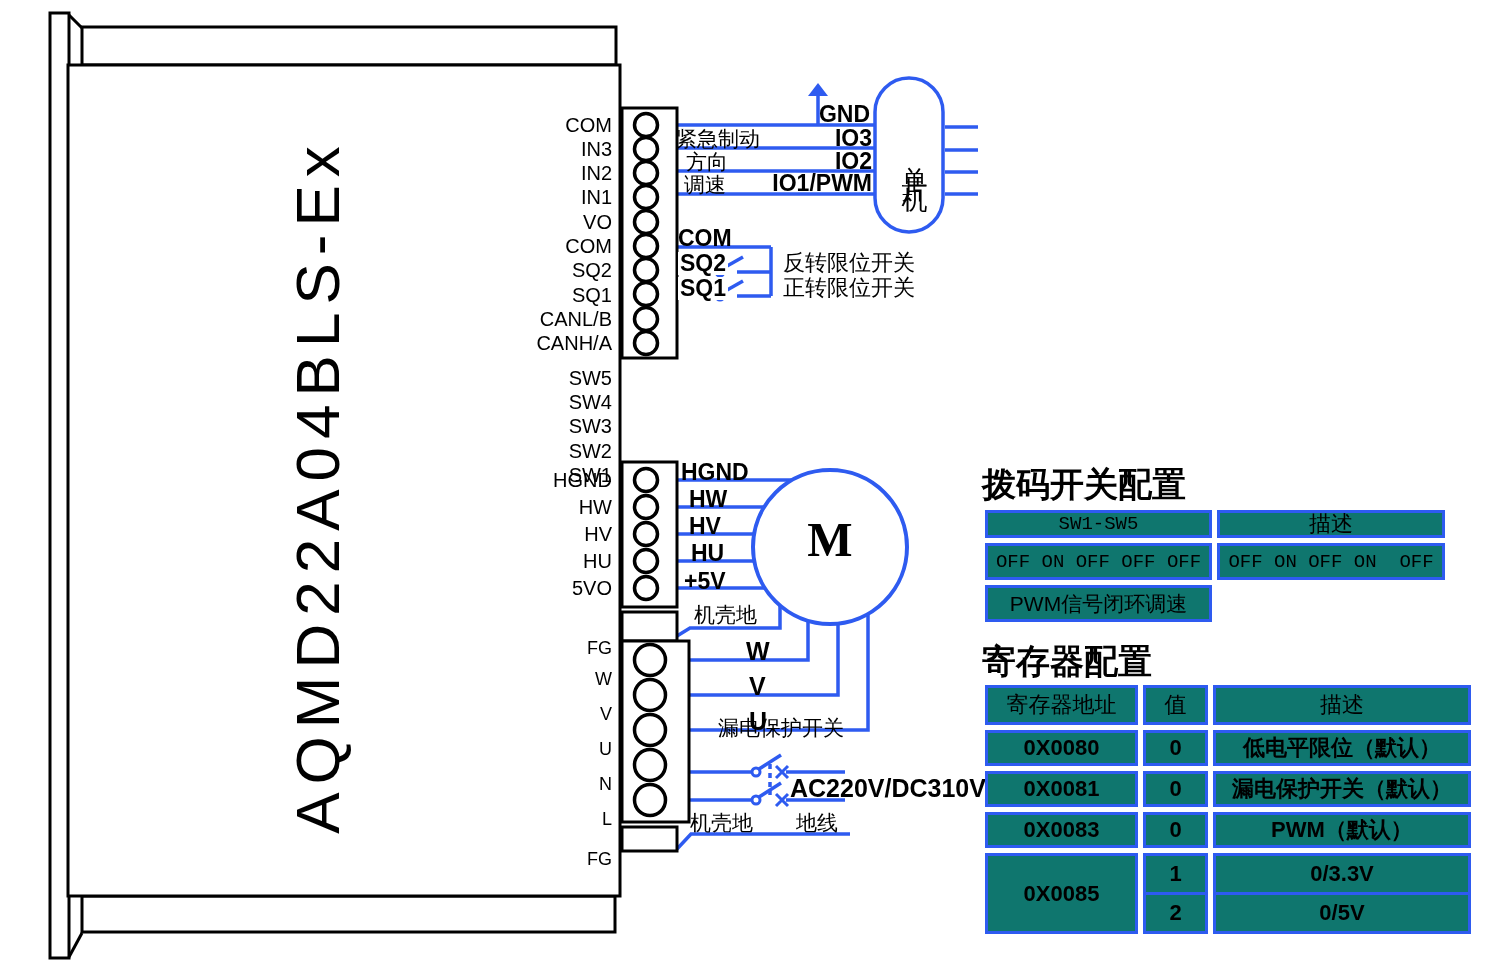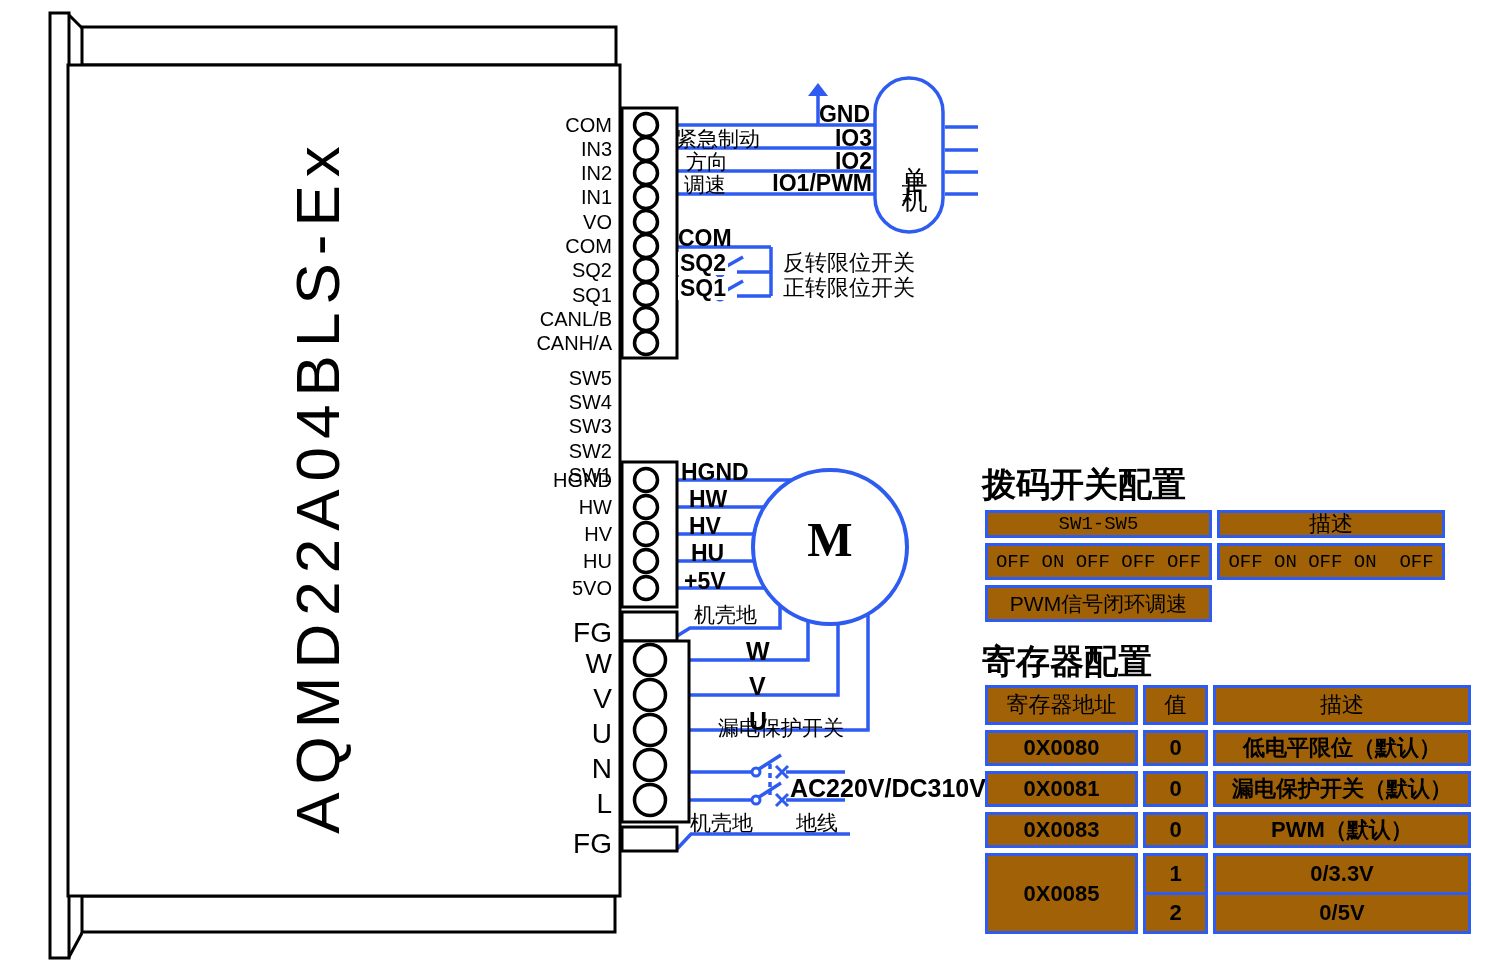--- a/index.html
+++ b/index.html
@@ -1,38 +1,38 @@
 <!DOCTYPE html>
 <html><head>
 <meta charset="utf-8">
 <style>
   html,body{margin:0;padding:0;background:#fff;}
   .stage{position:relative;width:1500px;height:974px;background:#fff;overflow:hidden;
          font-family:"Liberation Sans","DejaVu Sans",sans-serif;color:#000;}
   .stage svg{position:absolute;left:0;top:0;}
   .lbl{position:absolute;line-height:1;white-space:nowrap;}
   .pin{font-size:20px;right:888px;text-align:right;}
-  .pin3{font-size:28px;}
+  .pin3{font-size:18px;margin-top:20px;}
   .b23{font-weight:bold;font-size:23px;}
   .b25{font-weight:bold;font-size:25px;}
   .cn21{font-size:21px;}
   .cn22{font-size:22px;}
   .whitebg{background:#fff;padding:0 2px;}
   .model{position:absolute;left:-37px;top:455px;width:710px;height:62px;
          transform:rotate(-90deg);transform-origin:center;text-align:center;
          font-size:62px;letter-spacing:8px;line-height:62px;}
   .mcu-label{position:absolute;left:883px;top:96px;width:52px;text-align:center;
          font-size:26px;line-height:1.55;writing-mode:vertical-rl;letter-spacing:10px;height:130px;}
   .motor-m{position:absolute;left:800px;top:512px;width:60px;text-align:center;
          font-family:"Liberation Serif","DejaVu Serif",serif;font-weight:bold;font-size:48px;}
   .tbl-title{position:absolute;font-weight:bold;font-size:34px;line-height:1;}
   .grid{position:absolute;display:grid;gap:5px;}
   .t1{grid-template-columns:227px 1fr;grid-template-rows:28px 37px 37px;width:460px;}
   .t2{grid-template-columns:153px 65px 1fr;grid-template-rows:40px 36px 36px 36px 81px;width:486px;}
-  .cell{border:3px solid var(--blue);background:#a16207;display:flex;align-items:center;
+  .cell{border:3px solid var(--blue);background:#0f766e;display:flex;align-items:center;
         justify-content:center;font-size:21px;}
   .hdr{font-size:22px;}
   .mono{font-family:"Liberation Mono","DejaVu Sans Mono",monospace;font-size:19px;}
   .pre{white-space:pre;}
   .bold{font-weight:bold;font-size:22px;}
   .split{flex-direction:column;align-items:stretch;padding:0;}
   .half{flex:1;display:flex;align-items:center;justify-content:center;font-weight:bold;font-size:22px;}
   .hb{border-bottom:3px solid var(--blue);}
 </style>
 </head>

